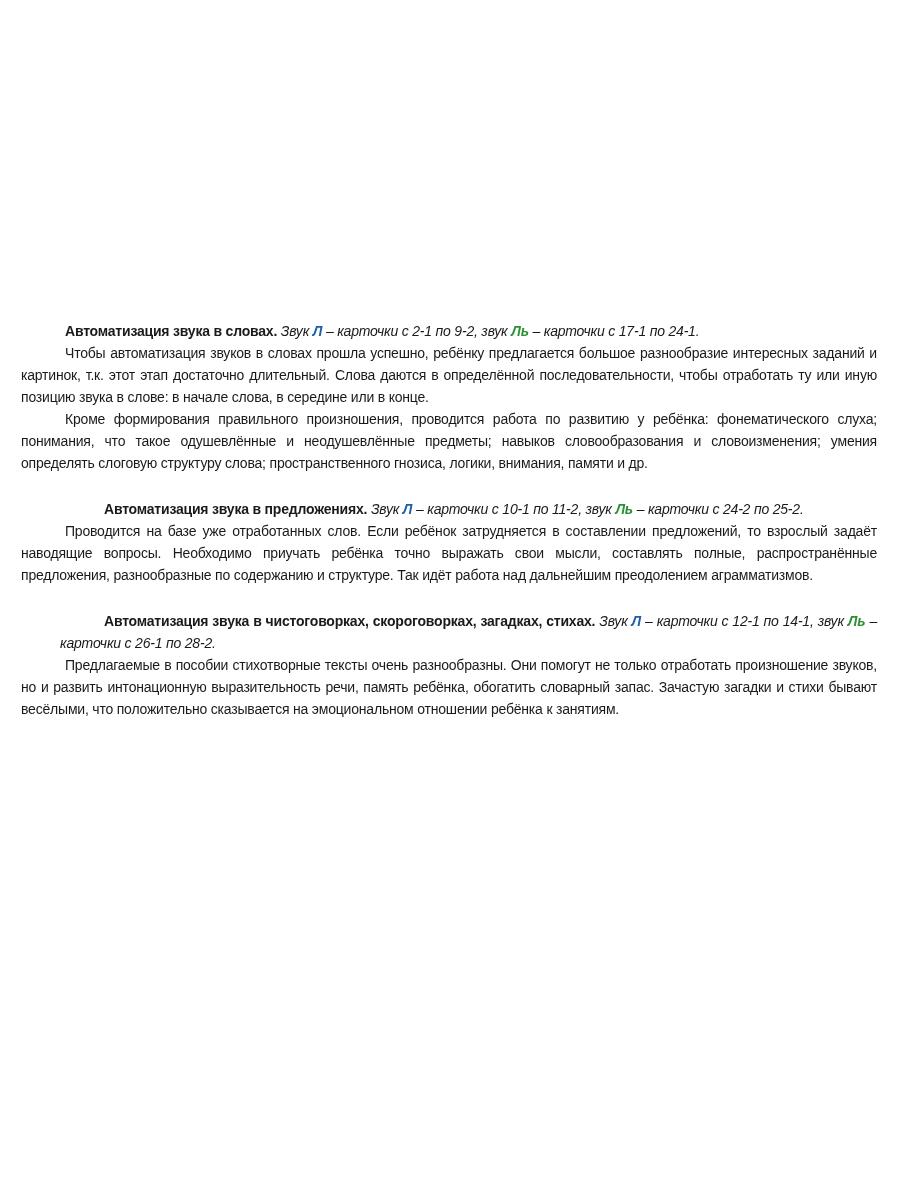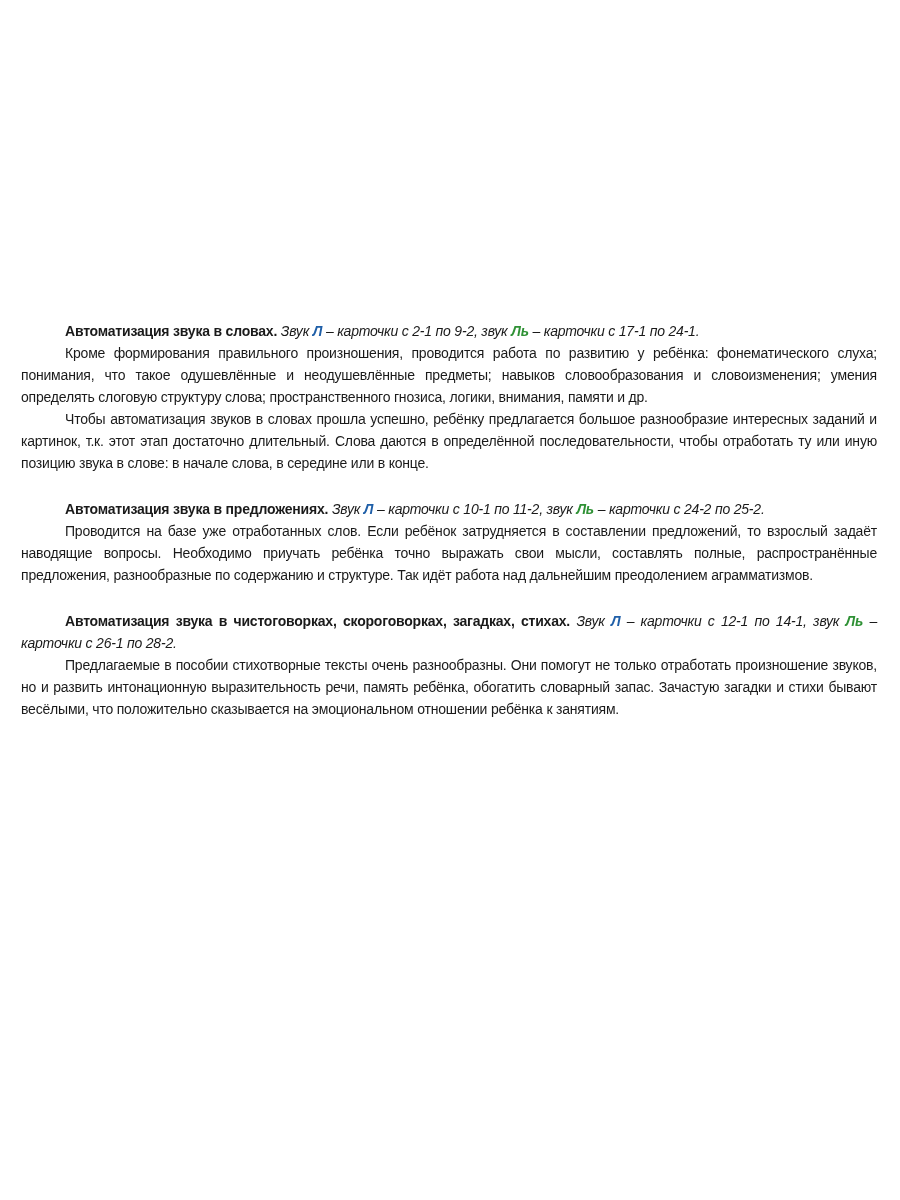--- a/index.html
+++ b/index.html
@@ -25,20 +25,21 @@
     line-height: 22px;
     letter-spacing: -0.2px;
   }
   .para {
     margin: 0;
     text-indent: 44px;
     text-align: justify;
   }
   .spaced {
     margin-top: 24px;
+    margin-left: 39px;
   }
   .bold { font-weight: 700; }
   .ital { font-style: italic; }
   .accent-blue {
     color: var(--accent-blue, #1f5fa8);
     font-weight: 700;
     font-style: italic;
   }
   .accent-green {
     color: var(--accent-green, #2f9135);
@@ -49,23 +50,23 @@
 </head>
 <body>
 
 <div class="page">
   <div class="content">
 
     <p class="para">
       <span class="bold">Автоматизация звука в словах.</span><span class="ital"> Звук </span><span class="accent-blue">Л</span><span class="ital"> – карточки с 2-1 по 9-2, звук </span><span class="accent-green">Ль</span><span class="ital"> – карточки с 17-1 по 24-1.</span>
     </p>
 
+    <p class="para">Чтобы автоматизация звуков в словах прошла успешно, ребёнку предлагается большое разнообразие интересных заданий и картинок, т.к. этот этап достаточно длительный. Слова даются в определённой последовательности, чтобы отработать ту или иную позицию звука в слове: в начале слова, в середине или в конце.</p>
+
     <p class="para">Кроме формирования правильного произношения, проводится работа по развитию у ребёнка: фонематического слуха; понимания, что такое одушевлённые и неодушевлённые предметы; навыков словообразования и словоизменения; умения определять слоговую структуру слова; пространственного гнозиса, логики, внимания, памяти и др.</p>
-
-    <p class="para">Чтобы автоматизация звуков в словах прошла успешно, ребёнку предлагается большое разнообразие интересных заданий и картинок, т.к. этот этап достаточно длительный. Слова даются в определённой последовательности, чтобы отработать ту или иную позицию звука в слове: в начале слова, в середине или в конце.</p>
 
     <p class="para spaced">
       <span class="bold">Автоматизация звука в предложениях.</span><span class="ital"> Звук </span><span class="accent-blue">Л</span><span class="ital"> – карточки с 10-1 по 11-2, звук </span><span class="accent-green">Ль</span><span class="ital"> – карточки с 24-2 по 25-2.</span>
     </p>
 
     <p class="para">Проводится на базе уже отработанных слов. Если ребёнок затрудняется в составлении предложений, то взрослый задаёт наводящие вопросы. Необходимо приучать ребёнка точно выражать свои мысли, составлять полные, распространённые предложения, разнообразные по содержанию и структуре. Так идёт работа над дальнейшим преодолением аграмматизмов.</p>
 
     <p class="para spaced">
       <span class="bold">Автоматизация звука в чистоговорках, скороговорках, загадках, стихах.</span><span class="ital"> Звук </span><span class="accent-blue">Л</span><span class="ital"> – карточки с 12-1 по 14-1, звук </span><span class="accent-green">Ль</span><span class="ital"> – карточки с 26-1 по 28-2.</span>
     </p>

